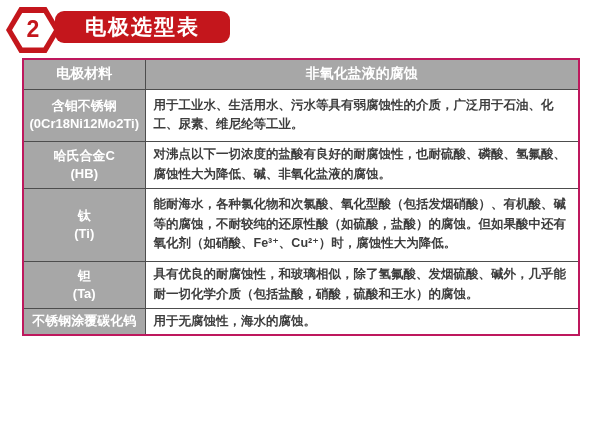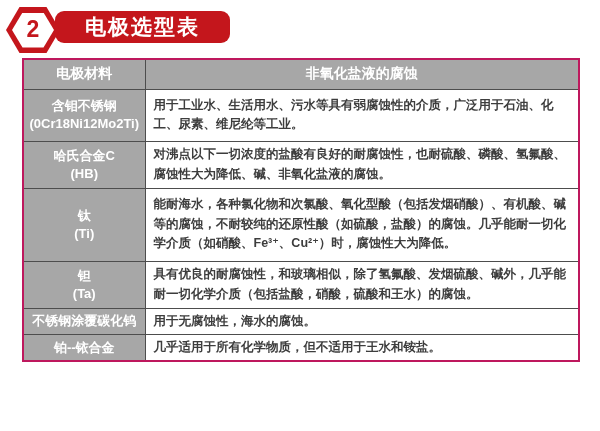--- a/index.html
+++ b/index.html
@@ -126,42 +126,35 @@
       </td>
       <td class="desc">对沸点以下一切浓度的盐酸有良好的耐腐蚀性，也耐硫酸、磷酸、氢氟酸、腐蚀性大为降低、碱、非氧化盐液的腐蚀。</td>
     </tr>
 
 
     <tr class="r-3">
       <td class="mat">
         <span>钛</span>
         <span class="sub">(Ti)</span>
       </td>
-      <td class="desc">能耐海水，各种氯化物和次氯酸、氧化型酸（包括发烟硝酸）、有机酸、碱等的腐蚀，不耐较纯的还原性酸（如硫酸，盐酸）的腐蚀。几乎能耐一切化学介质（如硝酸、Fe³⁺、Cu²⁺）时，腐蚀性大为降低。</td>
+      <td class="desc">能耐海水，各种氯化物和次氯酸、氧化型酸（包括发烟硝酸）、有机酸、碱等的腐蚀，不耐较纯的还原性酸（如硫酸，盐酸）的腐蚀。但如果酸中还有氧化剂（如硝酸、Fe³⁺、Cu²⁺）时，腐蚀性大为降低。</td>
     </tr>
 
     <tr class="r-4">
       <td class="mat">
         <span>钽</span>
         <span class="sub">(Ta)</span>
       </td>
       <td class="desc">具有优良的耐腐蚀性，和玻璃相似，除了氢氟酸、发烟硫酸、碱外，几乎能耐一切化学介质（包括盐酸，硝酸，硫酸和王水）的腐蚀。</td>
     </tr>
 
     <tr class="r-5">
       <td class="mat">
         <span>不锈钢涂覆碳化钨</span>
         
       </td>
       <td class="desc">用于无腐蚀性，海水的腐蚀。</td>
     </tr>
 
-    <tr class="r-6">
-      <td class="mat">
-        <span>铂--铱合金</span>
-        
-      </td>
-      <td class="desc">几乎适用于所有化学物质，但不适用于王水和铵盐。</td>
-    </tr>
   </tbody>
     </table>
 
 </div>
 
 </body></html>

